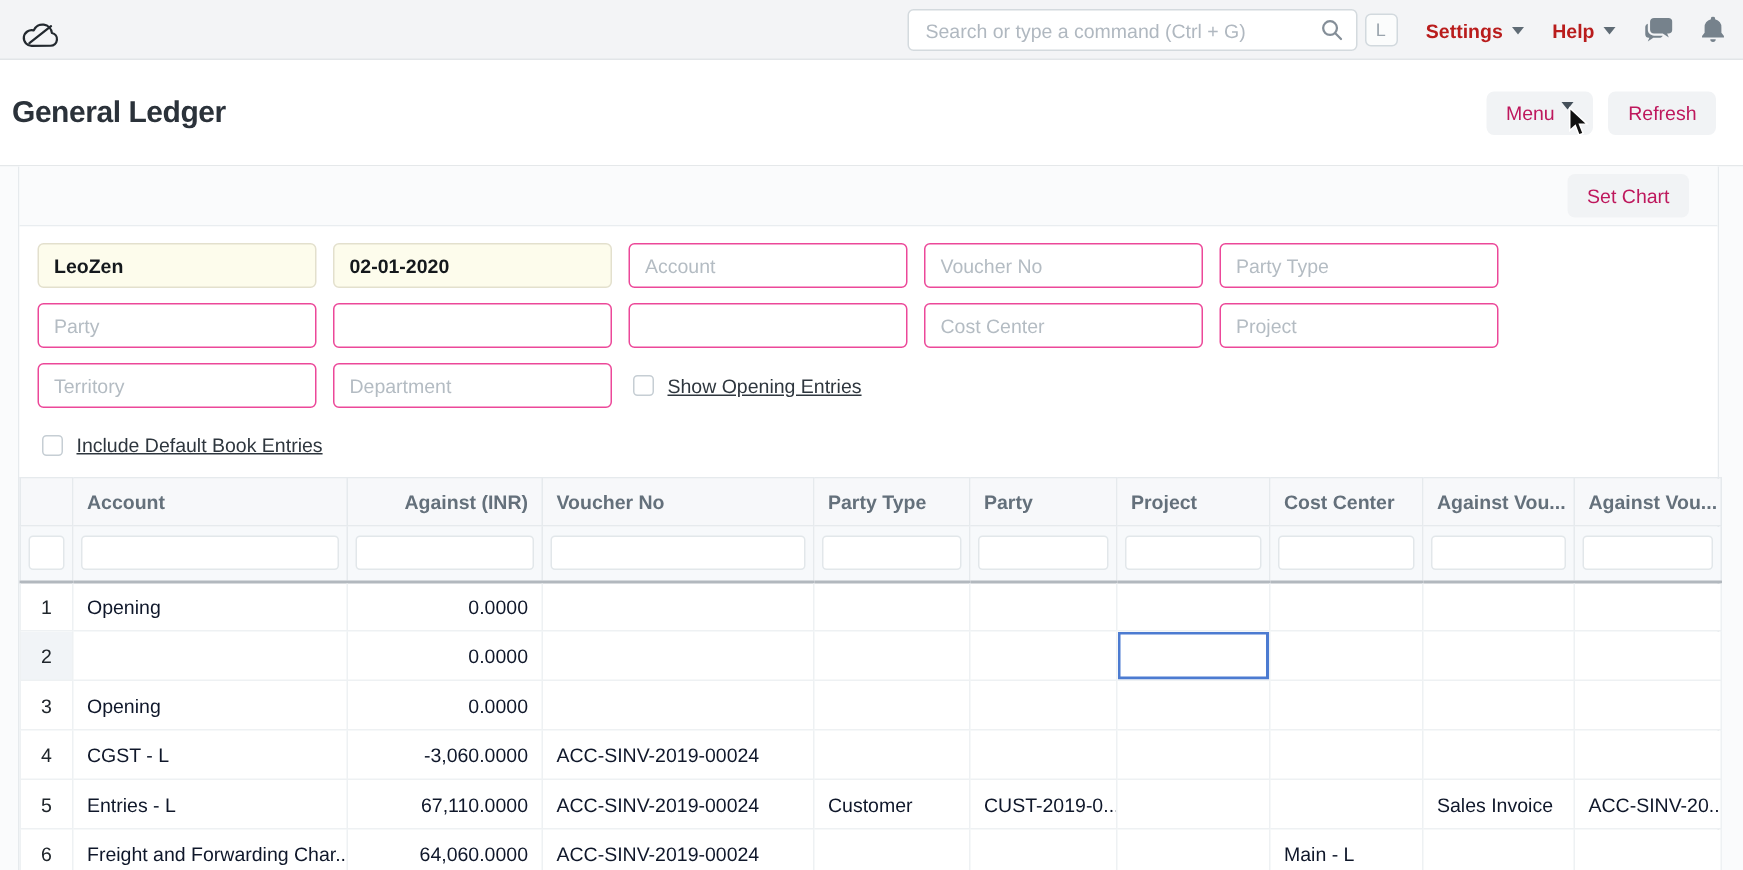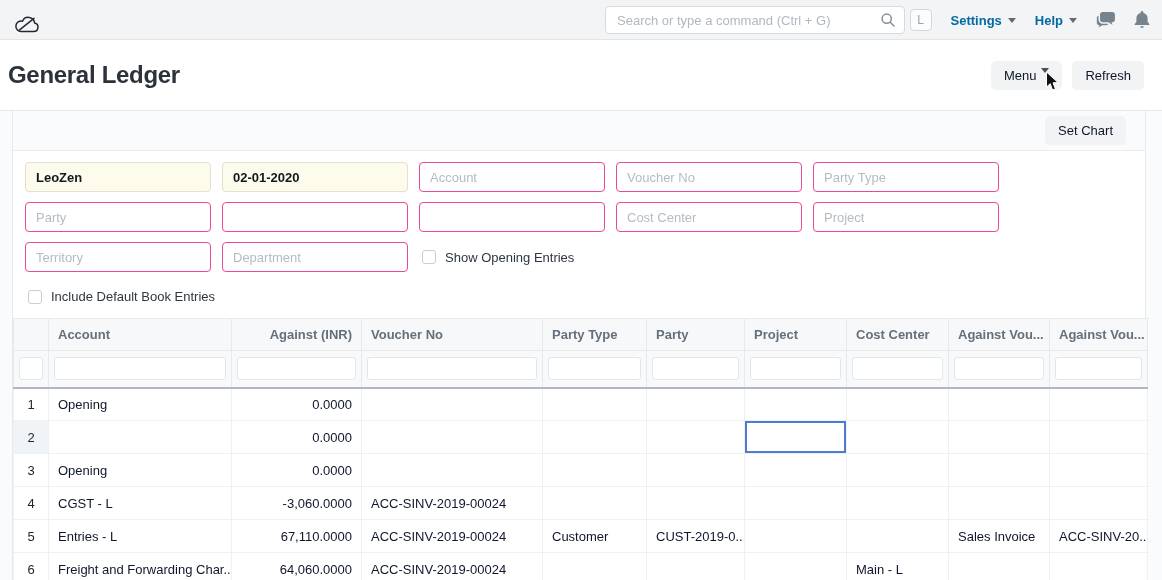--- a/index.html
+++ b/index.html
@@ -12,52 +12,52 @@
   .logo { display:flex; align-items:center; cursor:pointer; }
   .search-wrap { position:absolute; left:605px; top:6px; width:300px; height:28px; }
   .search-wrap input { width:100%; height:100%; border:1px solid #d4dade; border-radius:4px;
     background:#fff; padding:0 30px 0 11px; font-size:13px; color:#36414c; outline:none;
     font-family:"Liberation Sans", sans-serif; }
   .search-wrap input::placeholder { color:#b0b8c0; }
   .search-icon { position:absolute; right:9px; top:6px; }
   .nav-right { position:absolute; right:12px; top:0; height:40px; display:flex; align-items:center; gap:19px; }
   .avatar { width:22px; height:22px; border:1px solid #d2d9de; border-radius:4px; background:#fbfcfc;
     display:flex; align-items:center; justify-content:center; font-size:12px; color:#9aa4ad; cursor:pointer; }
-  .nav-item { font-size:13px; font-weight:700; color:#0369a1; cursor:pointer; display:flex; align-items:center; }
+  .nav-item { font-size:13px; font-weight:700; color:#b91c1c; cursor:pointer; display:flex; align-items:center; }
   .caret { display:inline-block; width:0; height:0; border-left:4px solid transparent;
     border-right:4px solid transparent; border-top:5px solid #5f6b75; margin-left:6px; }
   .nav-icon { display:flex; align-items:center; cursor:pointer; }
 
   
   .page-head { height:71px; background:#fff; border-bottom:1px solid #e5e8ea;
     display:flex; align-items:center; padding:0 18px 0 8px; }
-  .page-title { font-size:24px; font-weight:700; color:#2b323a; letter-spacing:-0.3px; }
+  .page-title { font-size:20px; font-weight:700; color:#2b323a; letter-spacing:-0.3px; }
   .head-actions { margin-left:auto; display:flex; gap:10px; }
   .btn { background:#f1f3f5; border:none; border-radius:5px; padding:7px 13px; font-size:13px;
-    color:#0f172a; cursor:pointer; font-family:"Liberation Sans", sans-serif; display:flex; align-items:flex-start; }
+    color:#be185d; cursor:pointer; font-family:"Liberation Sans", sans-serif; display:flex; align-items:flex-start; }
   .btn .caret { border-top-color:#45505a; margin-left:5px; }
 
   
   .content { background:#fafbfc; height:468px; }
   .report-wrap { margin-left:12px; width:1134px; background:#fff;
     border-left:1px solid #e6eaed; border-right:1px solid #e6eaed; }
   .chart-row { height:40px; background:#fafbfc; border-bottom:1px solid #e9edf0;
     display:flex; align-items:center; justify-content:flex-end; padding-right:19px; }
 
   .filters { padding:11px 12px 14px 12px; background:#fff; }
   .filter-grid { display:grid; grid-template-columns:repeat(5,186px); column-gap:11px; row-gap:10px; }
   .filter-input { height:30px; border:1px solid #ec4899; border-radius:4px; background:#fff;
     padding:0 10px; font-size:13px; color:#36414c; outline:none; width:186px;
     font-family:"Liberation Sans", sans-serif; }
   .filter-input::placeholder { color:#b4bcc3; }
   .filter-input.filled { background:#fdfcec; border-color:#e3e0cd; font-weight:700; color:#14181c; }
   .cb-cell { display:flex; align-items:center; gap:9px; padding-left:3px; }
   .checkbox { width:14px; height:14px; border:1px solid #c6ced4; border-radius:3px; background:#fff;
     flex:0 0 auto; cursor:pointer; }
-  .cb-label { font-size:13px; color:#2e363e; }
+  .cb-label { font-size:13px; color:#2e363e;text-decoration:underline; }
   .include-row { margin-top:17px; display:flex; align-items:center; gap:9px; padding-left:3px; }
 
   
   table { border-collapse:collapse; table-layout:fixed; width:1134px; font-size:13px; }
   th, td { overflow:hidden; white-space:nowrap; }
   thead th { background:#f7f8fa; border:1px solid #e6eaed; height:32px; font-weight:700;
     color:#64707b; text-align:left; padding:0 9px; cursor:pointer; }
   thead th.r { text-align:right; }
   tr.colfilter td { background:#f7f9fb; border:1px solid #e6eaed; border-bottom:2px solid #b2b8be;
     height:37px; padding:0 5px; }

